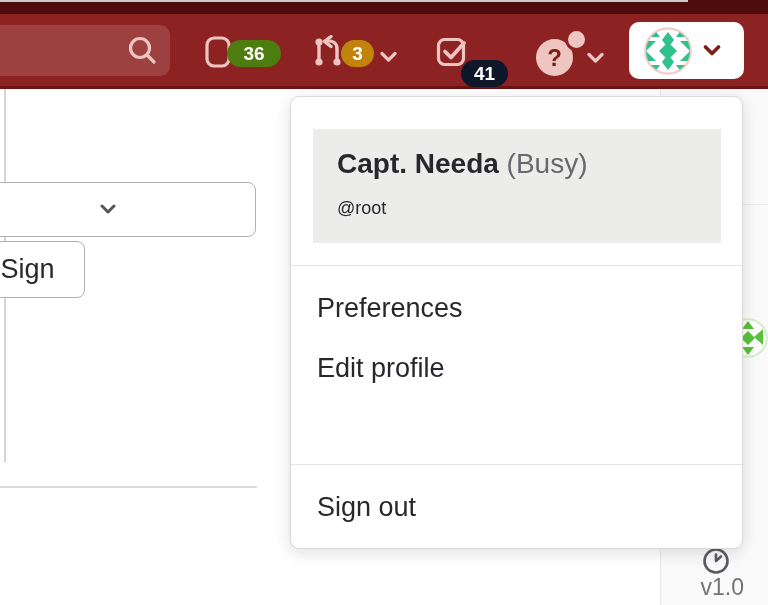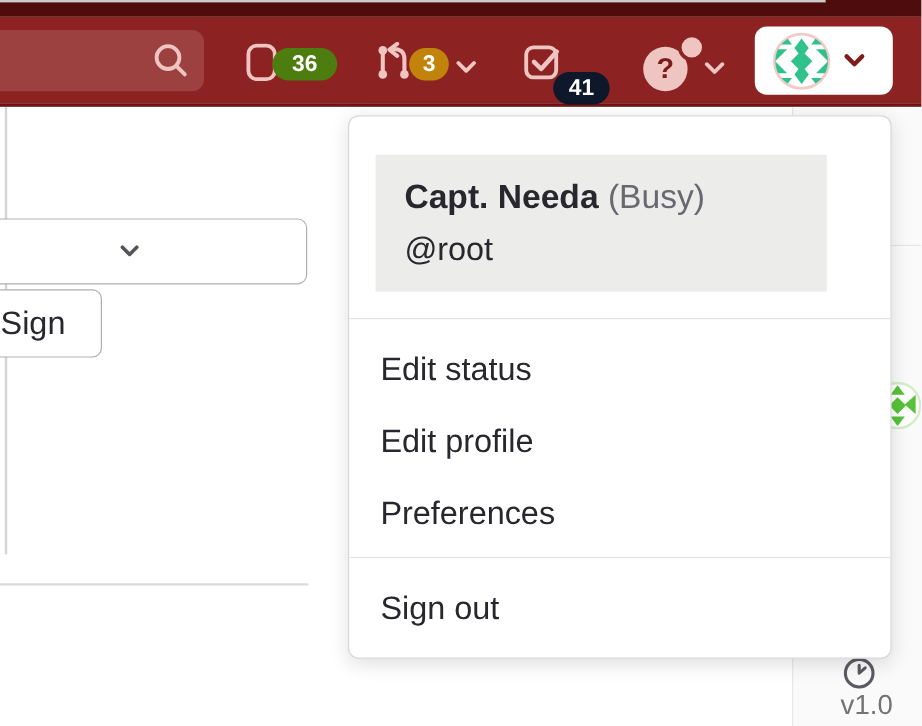--- a/index.html
+++ b/index.html
@@ -51,26 +51,26 @@
   .right-sidebar{left:660px;top:89px;width:108px;height:516px;background:#fafafa;border-left:1px solid #e7e7e7;z-index:1;}
   .sidebar-divider{left:660px;top:204px;width:108px;height:1px;background:#e7e7e7;z-index:2;}
   .lime-avatar{left:728px;top:318px;z-index:2;}
   .clock{left:701px;top:546px;z-index:2;}
   .version{left:660px;top:574px;width:84px;text-align:right;font-size:23px;color:#737373;z-index:2;}
 
   
   .dropdown{left:290px;top:96px;width:453px;height:453px;background:#fff;
     border:1px solid #d9d9d9;border-radius:9px;box-shadow:0 4px 16px rgba(31,30,36,.14);
     z-index:10;box-sizing:border-box;}
-  .dd-header{position:absolute;left:22px;top:32px;width:376px;height:114px;background:#ececeb;
+  .dd-header{position:absolute;left:22px;top:32px;width:408px;height:114px;background:#ececeb;
     box-sizing:border-box;padding:17px 24px 0 24px;}
   .dd-name-row{font-size:28px;line-height:36px;color:#28272d;white-space:nowrap;}
   .dd-name{font-weight:bold;}
   .dd-status{color:#69686e;font-weight:normal;}
-  .dd-username{font-size:27px;line-height:34px;margin-top:9px;color:#28272d;}
+  .dd-username{font-size:18px;line-height:34px;margin-top:9px;color:#28272d;}
   .dd-divider{position:absolute;left:0;width:451px;height:1px;background:#e3e3e3;}
   .dd-div1{top:168px;}
   .dd-div2{top:367px;}
   .dd-group1{position:absolute;left:0;top:168px;width:451px;}
   .dd-group2{position:absolute;left:0;top:367px;width:451px;}
   .dd-group1{padding-top:13px;}
   .dd-group2{padding-top:13px;}
   .dd-item{height:60px;display:flex;align-items:center;padding-left:26px;
     font-size:27px;color:#28272d;cursor:pointer;}
 </style>
@@ -205,23 +205,22 @@
     <div class="dd-name-row">
       <span class="dd-name">Capt. Needa</span>
       <span class="dd-status"> </span><span class="dd-status">(Busy)</span>
     </div>
     <div class="dd-username">@root</div>
   </div>
 
   <div class="dd-divider dd-div1"></div>
 
   <div class="dd-group1">
-    <div class="dd-item">Edit status</div>
+    <div class="dd-item">Preferences</div>
     <div class="dd-item">Edit profile</div>
-    <div class="dd-item">Preferences</div>
   </div>
 
   <div class="dd-divider dd-div2"></div>
 
   <div class="dd-group2">
     <div class="dd-item">Sign out</div>
   </div>
 </div>
 
 </body></html>

